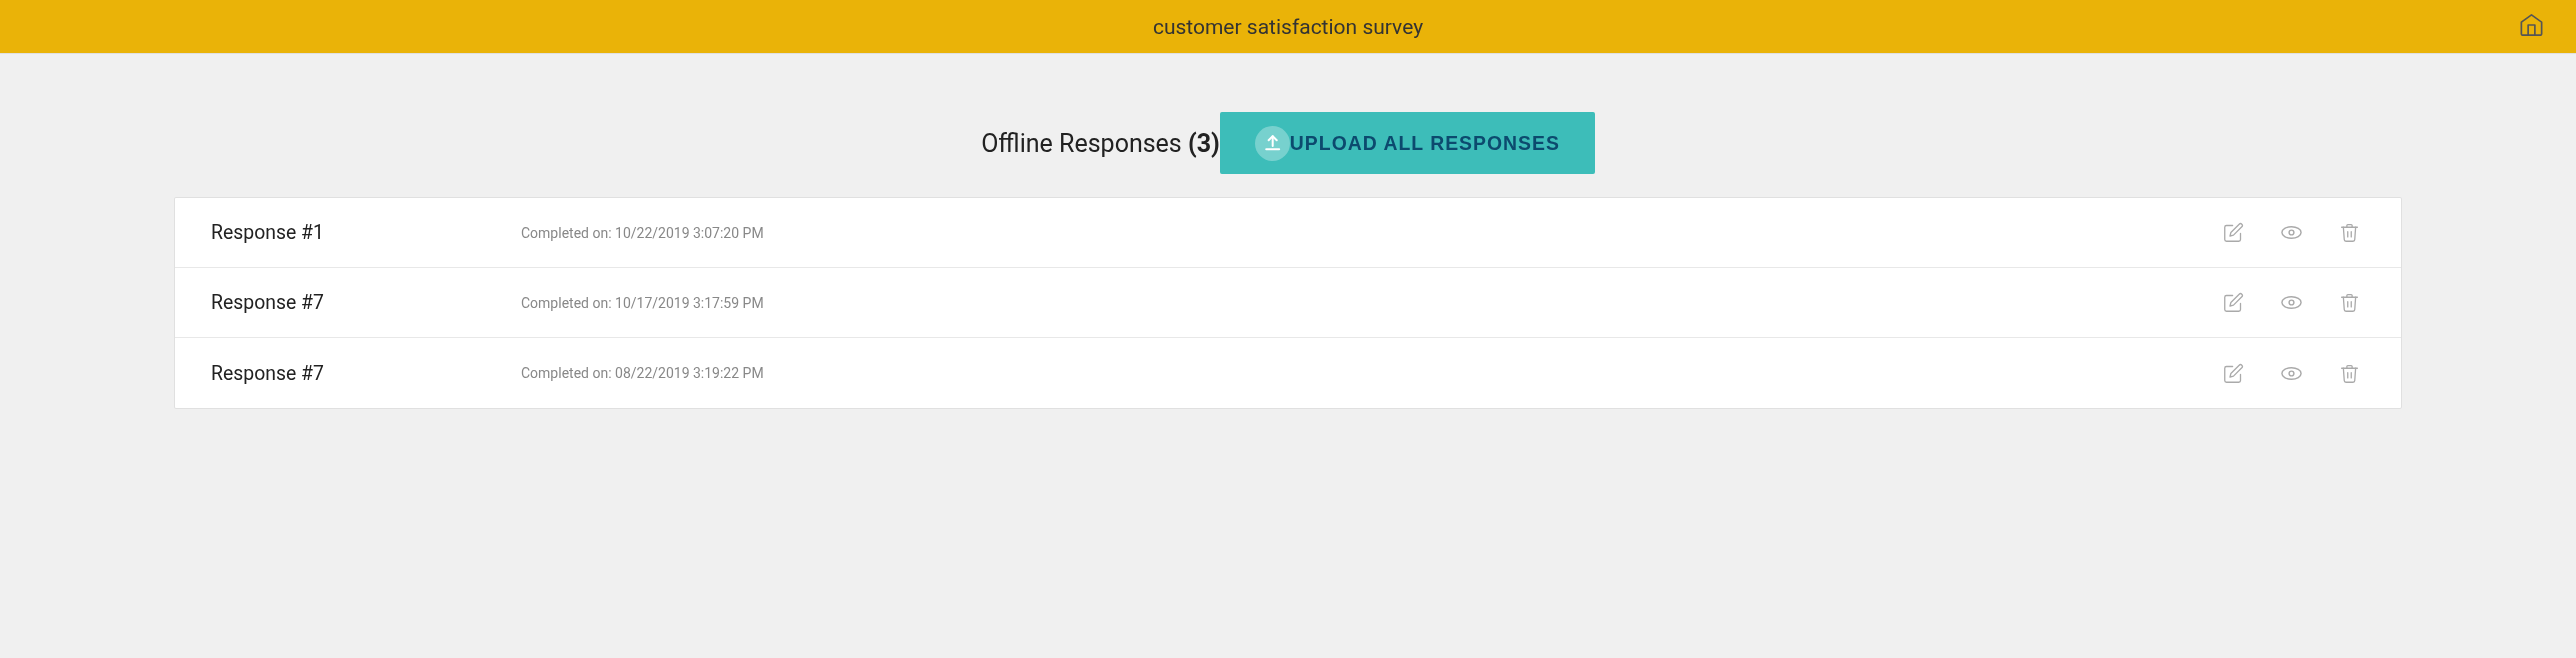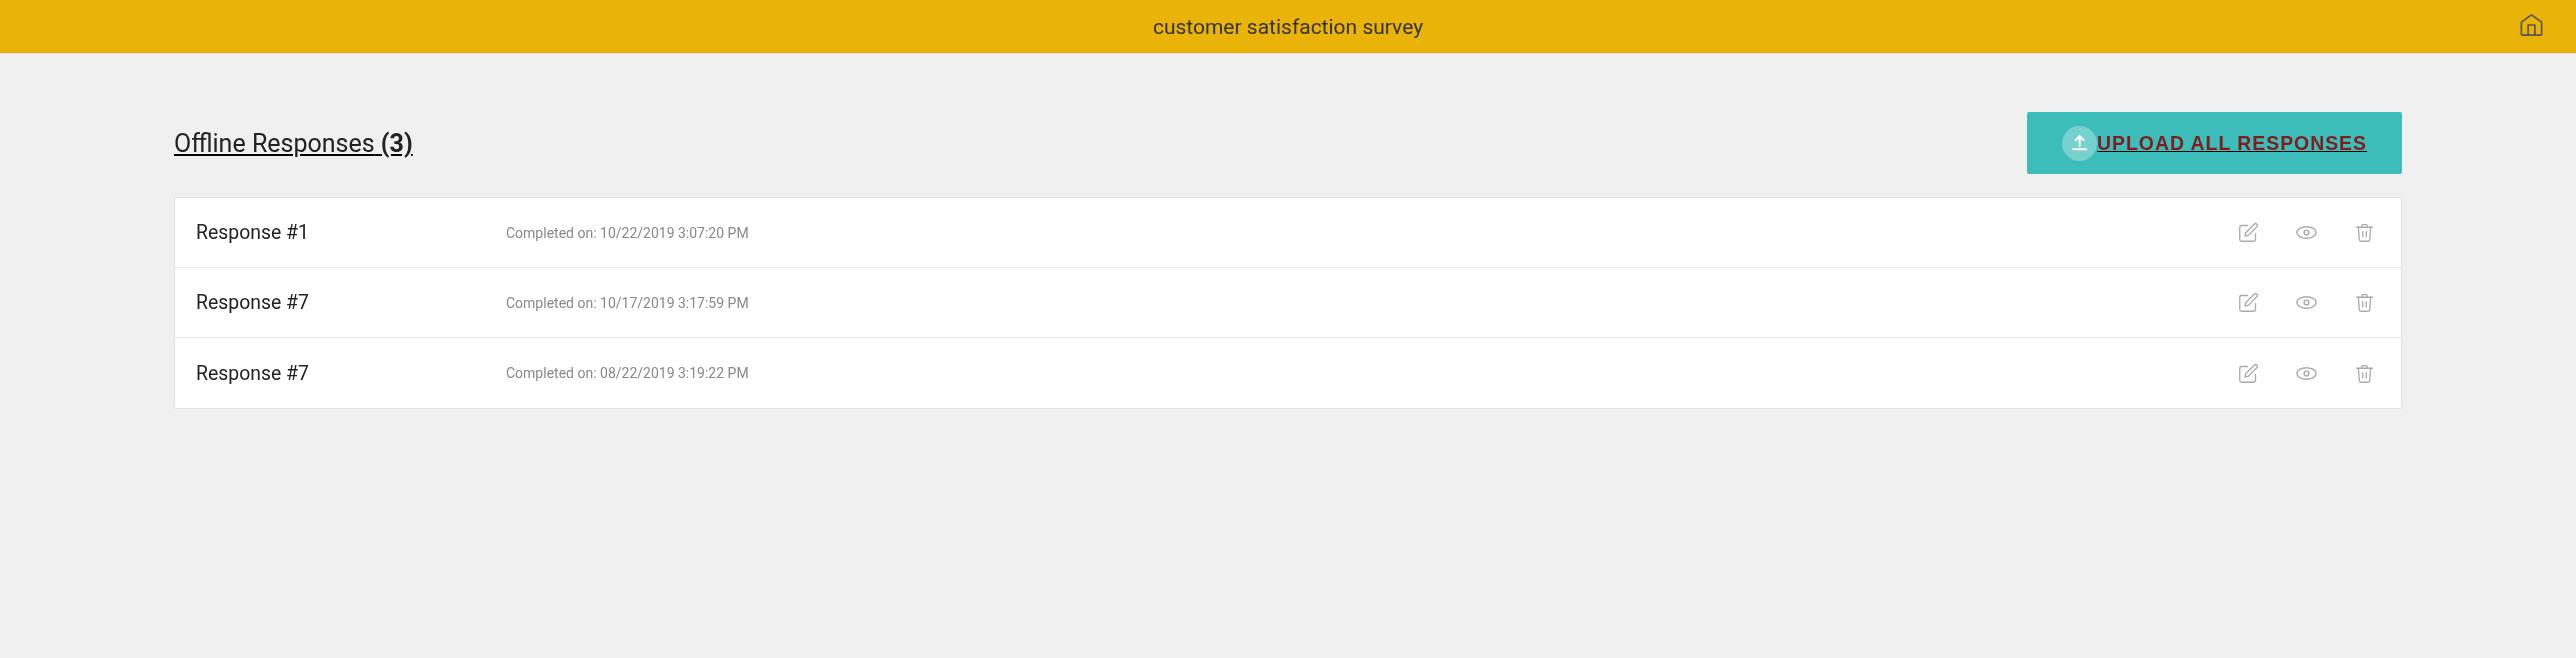--- a/index.html
+++ b/index.html
@@ -41,38 +41,37 @@
       color: #555;
     }
 
     .main-content {
       padding: 58px 174px;
     }
 
     .top-row {
       display: flex;
       align-items: center;
-      justify-content: space-between;
+      justify-content: center;
       margin-bottom: 23px;
-      text-decoration: underline;
     }
 
     .section-title {
       font-size: 25px;
       color: #222222;
       font-weight: 400;
     }
 
     .section-title .count {
       font-weight: 700;
     }
 
     .upload-btn {
       background-color: #3dbdb9;
-      color: #7f1d1d;
+      color: #0c4a6e;
       border: none;
       padding: 0 35px;
       height: 62px;
       font-size: 19.4px;
       font-weight: 700;
       letter-spacing: 1px;
       cursor: pointer;
       display: flex;
       align-items: center;
       gap: 0;
@@ -93,21 +92,21 @@
 
     .responses-table {
       background-color: #ffffff;
       border: 1px solid #e0e0e0;
       border-radius: 1.9px;
     }
 
     .response-row {
       display: flex;
       align-items: center;
-      padding: 0 21px;
+      padding: 0 36px;
       height: 70px;
       border-bottom: 1px solid #e8e8e8;
     }
 
     .response-row:last-child {
       border-bottom: none;
     }
 
     .response-name {
       font-size: 19.4px;

